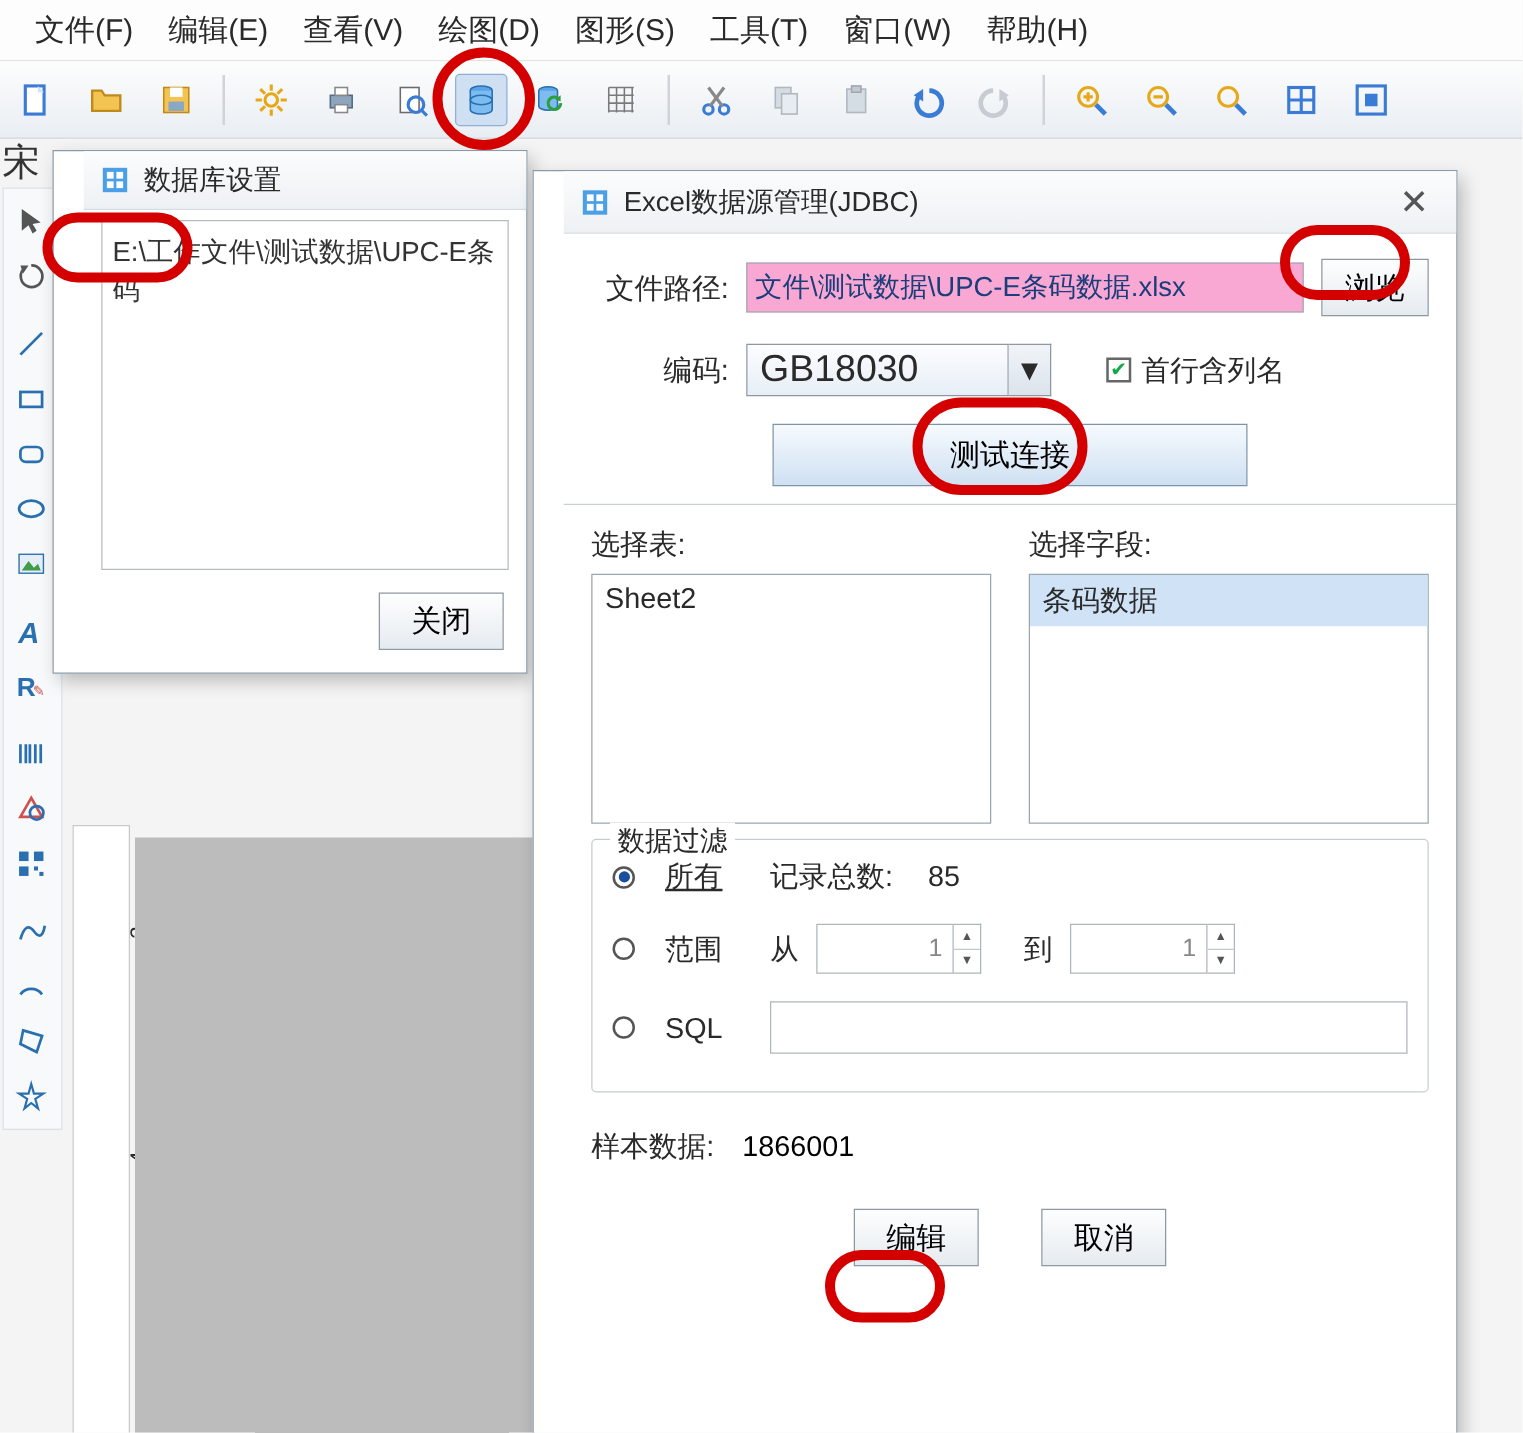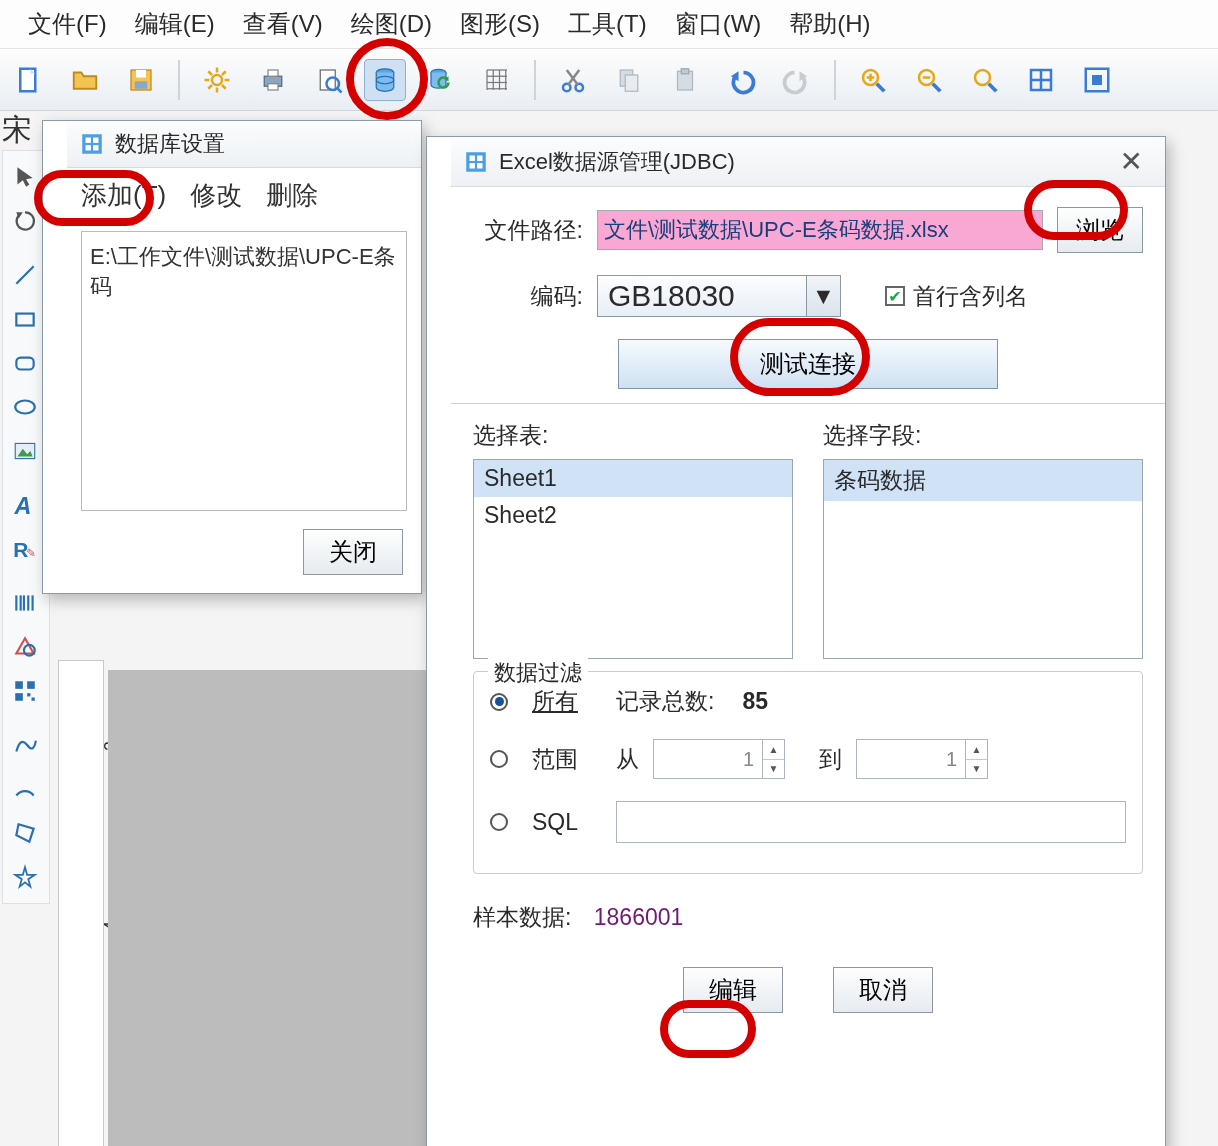--- a/index.html
+++ b/index.html
@@ -53,21 +53,21 @@
   .group .gtitle { position:absolute; top:-14px; left:14px; background:#fff; padding:0 6px; font-size:22px;}
   .radio { width:18px; height:18px; border:2px solid #555; border-radius:50%; display:inline-flex; align-items:center; justify-content:center; margin-right:10px; vertical-align:middle;}
   .radio.on::after { content:""; width:9px; height:9px; background:#1a4fa0; border-radius:50%;}
   .spin { display:flex; align-items:center;}
   .spin input { width:110px; height:40px; border:1px solid #aeb6bd; text-align:right; padding-right:8px; font-size:20px; color:#888; background:#fff;}
   .spin .sp { width:22px; height:40px; border:1px solid #aeb6bd; border-left:none; display:flex; flex-direction:column;}
   .spin .sp div { flex:1; display:flex; align-items:center; justify-content:center; font-size:10px; color:#555; border-bottom:1px solid #c3c8cd;}
   .spin .sp div:last-child{border-bottom:none;}
   .longtxt { flex:1; height:42px; border:1px solid #aeb6bd; background:#fff;}
   .sample { margin-top:28px; font-size:23px;}
-  .sample .val { color:#701a75; margin-left:16px;}
+  .sample .val { color:#000000; margin-left:16px;}
   .btnrow2 { display:flex; justify-content:center; gap:50px; margin-top:34px;}
   .stdbtn { width:100px; height:46px; border:1px solid #8d98a2; background:linear-gradient(#fdfefe,#e6ebf0); font-size:24px;}
   
   .ann { position:absolute; border:8px solid #d40000; border-radius:50%; pointer-events:none;}
 </style>
 </head>
 <body>
 
 <div class="menubar">
   <span>文件(F)</span>
@@ -341,25 +341,20 @@
   <div class="titlebar">
     <svg class="ticon" viewBox="0 0 24 24">
         <rect x="3" y="3" width="18" height="18" fill="#4a9fe6"></rect>
         <rect x="6" y="6" width="5" height="5" fill="#fff"></rect>
         <rect x="13" y="6" width="5" height="5" fill="#fff"></rect>
         <rect x="6" y="13" width="5" height="5" fill="#fff"></rect>
         <rect x="13" y="13" width="5" height="5" fill="#fff"></rect>
       </svg>
     <span>数据库设置</span>
   </div>
-  <div class="tabs">
-    <span>添加(T)</span>
-    <span>修改</span>
-    <span>删除</span>
-  </div>
   <div class="listbox">
     <div>E:\工作文件\测试数据\UPC-E条码</div>
   </div>
   <div class="btnrow">
     <button class="stdbtn">关闭</button>
   </div>
 </div>
 
 <div class="dialog" id="dlg-xl">
   <div class="titlebar">
@@ -390,39 +385,38 @@
         <span>首行含列名</span>
       </div>
     </div>
     <button class="bigbtn">测试连接</button>
     <div class="hr"></div>
 
     <div class="half">
       <div class="col">
         <h4>选择表:</h4>
         <div class="list">
-          <div class="li sel">Sheet1</div>
           <div class="li">Sheet2</div>
         </div>
       </div>
       <div class="col">
         <h4>选择字段:</h4>
         <div class="list">
           <div class="li sel">条码数据</div>
         </div>
       </div>
     </div>
 
     <div class="group">
       <span class="gtitle">数据过滤</span>
       <div class="row">
         <span class="radio on"></span>
         <span style="width:70px;text-decoration:underline;">所有</span>
         <span>记录总数:</span>
-        <span style="margin-left:14px;font-weight:bold;">85</span>
+        <span style="margin-left:14px;">85</span>
       </div>
       <div class="row">
         <span class="radio"></span>
         <span style="width:70px;">范围</span>
         <span>从</span>
         <div class="spin">
             <input value="1" style="">
             <div class="sp">
               <div>▲</div>
               <div>▼</div>

